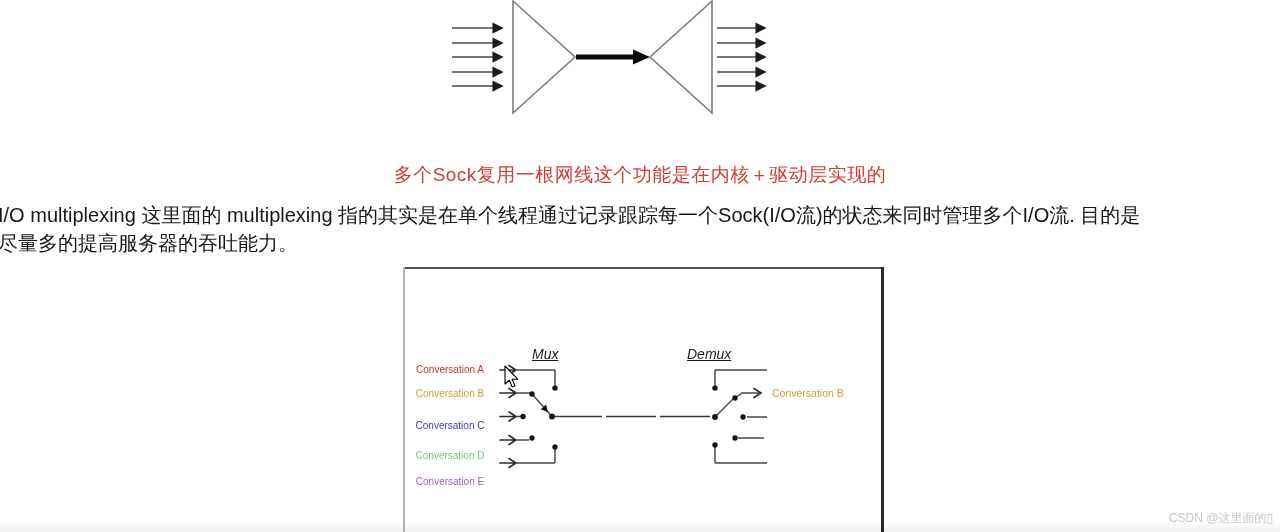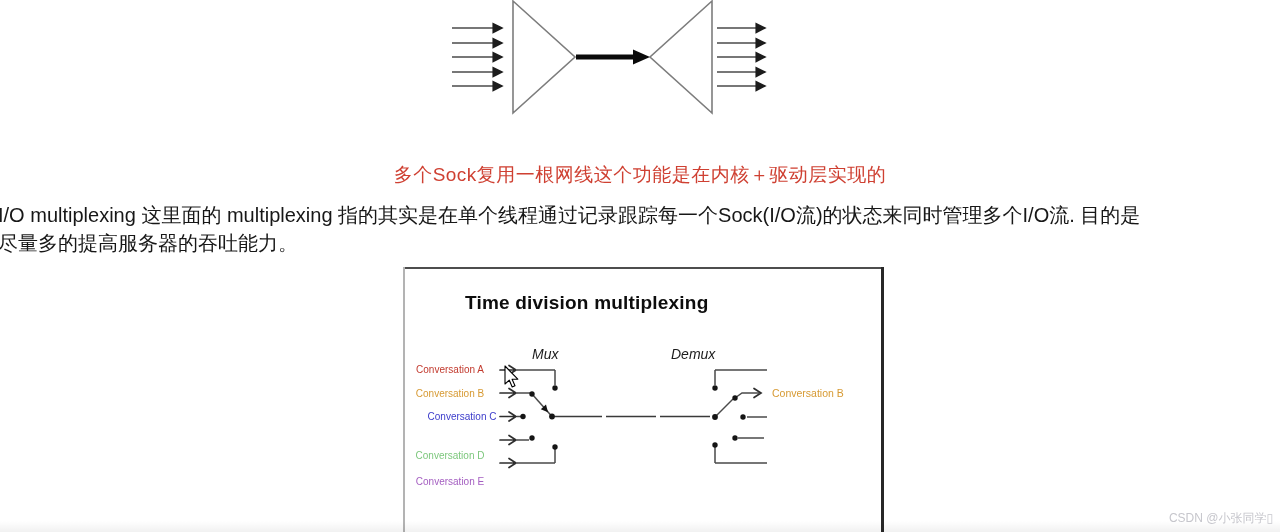--- a/index.html
+++ b/index.html
@@ -21,24 +21,24 @@
   .tdm-box{position:absolute;left:403px;top:267px;width:481px;height:265px;background:#ffffff;}
   .edge{position:absolute;}
   .edge-top{left:0;top:0;width:481px;height:2px;background:#4d4d4d;}
   .edge-left{left:0;top:0;width:2px;height:265px;background:#b3b3b3;}
   .edge-right{right:0;top:0;width:3px;height:265px;background:#282828;}
   .tdm-title{
     position:absolute;left:62px;top:25px;font-size:19px;font-weight:bold;
     color:#0d0d0d;white-space:nowrap;letter-spacing:.2px;
   }
   .mux-label,.demux-label{
-    position:absolute;top:79px;font-style:italic;font-size:14px;color:#1c1c1c;white-space:nowrap;
+    position:absolute;top:79px;font-style:italic;font-size:14px;color:#1c1c1c;white-space:nowrap;text-decoration:underline;
   }
   .mux-label{left:129px;}
-  .demux-label{left:268px;}
+  .demux-label{left:284px;}
   .conv-label{
     position:absolute;left:0;width:94px;text-align:center;font-size:10px;
     line-height:13px;font-weight:500;white-space:nowrap;
   }
   .conv-out{
     position:absolute;left:369px;top:120px;font-size:10.5px;line-height:13px;
     font-weight:500;white-space:nowrap;
   }
   .circuit-svg{position:absolute;left:0;top:0;width:481px;height:265px;}
   
@@ -88,27 +88,26 @@
   <div class="para">
     <div class="para-line">I/O multiplexing 这里面的 multiplexing 指的其实是在单个线程通过记录跟踪每一个Sock(I/O流)的状态来同时管理多个I/O流. 目的是</div>
     <div class="para-line">尽量多的提高服务器的吞吐能力。</div>
   </div>
 
   <div class="tdm-box">
     <div class="edge edge-top"></div>
     <div class="edge edge-left"></div>
     <div class="edge edge-right"></div>
 
-    <div class="tdm-title">Time division multiplexing</div>
     <div class="mux-label">Mux</div>
     <div class="demux-label">Demux</div>
 
     <div class="conv-label" style="top: 96px; color: rgb(194, 58, 46);">Conversation A</div>
     <div class="conv-label" style="top: 120px; color: rgb(215, 154, 51);">Conversation B</div>
-    <div class="conv-label" style="top: 143px; color: rgb(60, 60, 203); padding-left: 12px;">Conversation C</div>
+    <div class="conv-label" style="top: 152px; color: rgb(60, 60, 203);">Conversation C</div>
     <div class="conv-label" style="top: 182px; color: rgb(124, 199, 124);">Conversation D</div>
     <div class="conv-label" style="top: 208px; color: rgb(164, 94, 193);">Conversation E</div>
 
     <div class="conv-out" style="color: rgb(215, 154, 51);">Conversation B</div>
 
     <svg class="circuit-svg" viewBox="0 0 481 265">
 
       <g stroke="#2e2e2e" stroke-width="1.7" fill="none" stroke-linecap="round">
         <path d="M97,103 H112 M106,98.5 L113,103 L106,107.5"></path>
         <path d="M97,126 H112 M106,121.5 L113,126 L106,130.5"></path>
@@ -156,15 +155,15 @@
         <circle cx="312" cy="178" r="2.7"></circle>
       </g>
 
       <g transform="translate(101,99)">
         <polygon points="1,0 1,18 5.3,14.2 8.2,21 11,19.8 8.1,13.2 13.8,13.2" fill="#ffffff" stroke="#000000" stroke-width="1.1" stroke-linejoin="round"></polygon>
       </g>
     </svg>
   </div>
 
   <div class="bottom-fade"></div>
-  <div class="watermark">CSDN @小张同学▯</div>
+  <div class="watermark">CSDN @这里面的▯</div>
 
 </div>
 
 </body></html>

